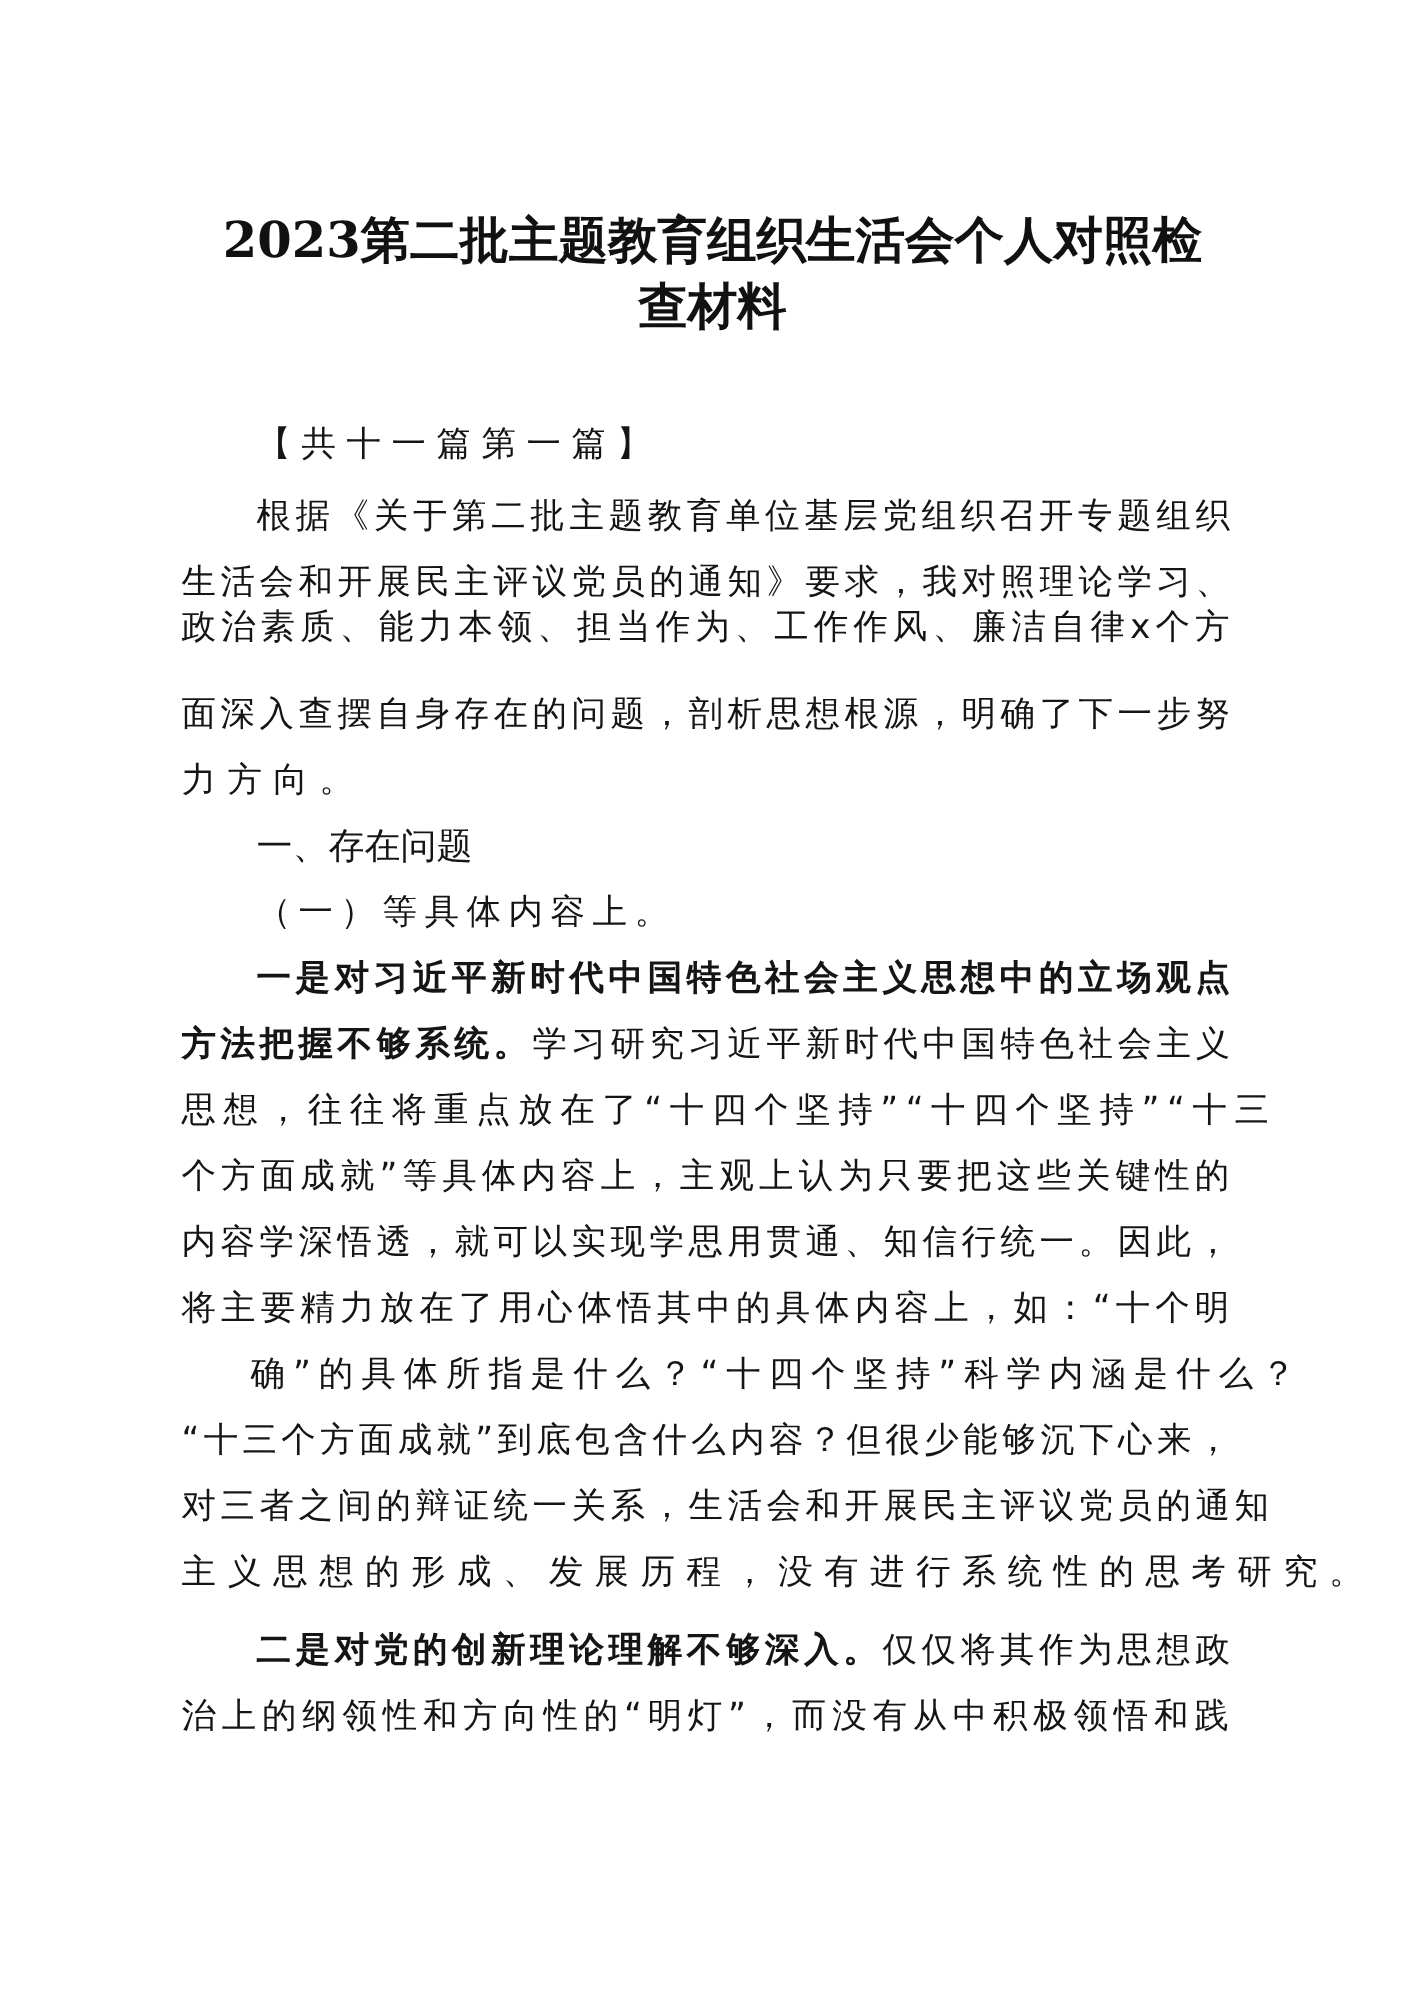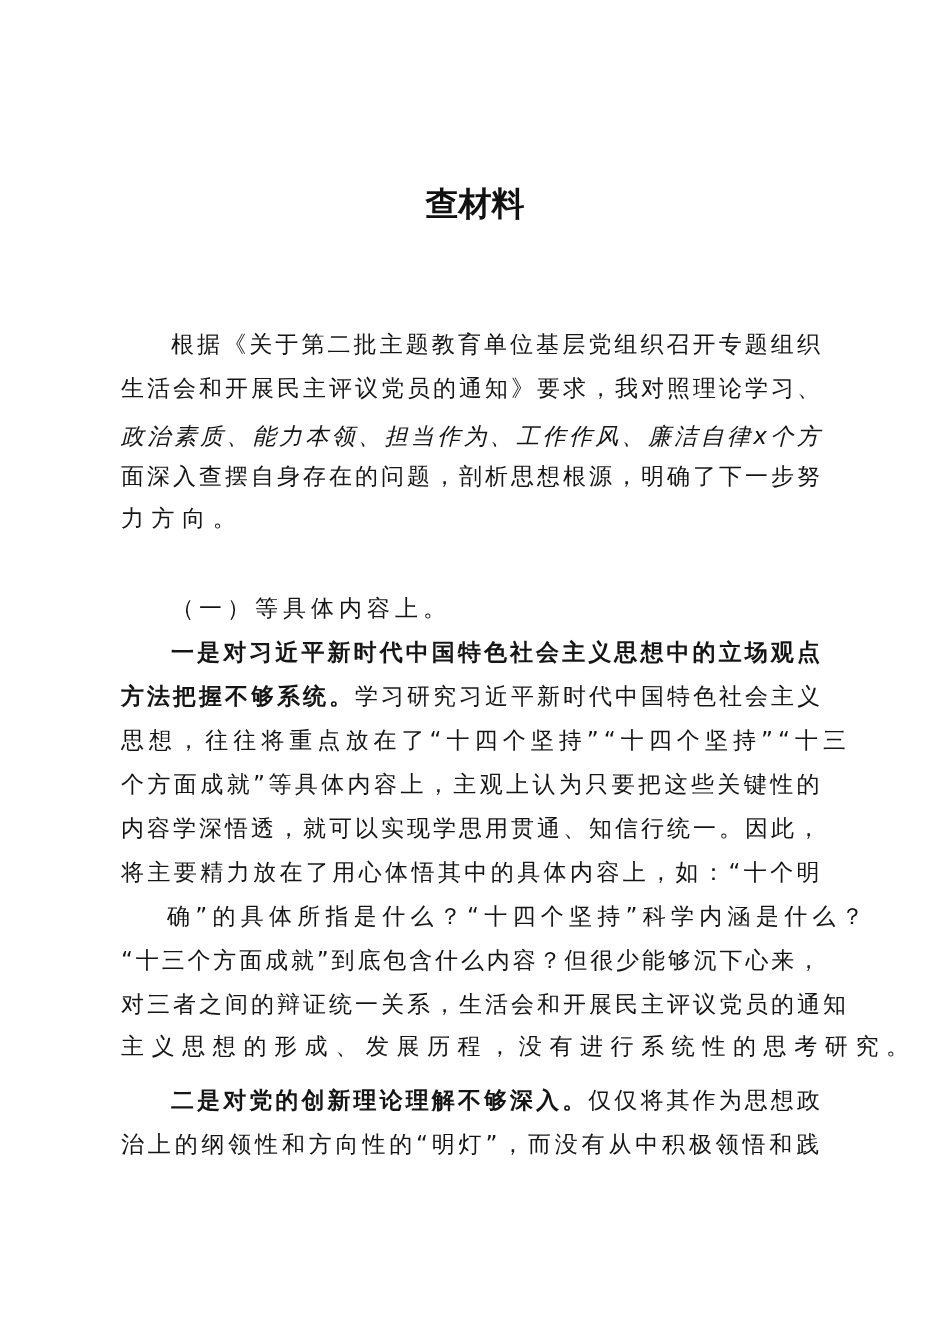--- a/index.html
+++ b/index.html
@@ -13,46 +13,49 @@
   }
   .title.l1 { top: 138px; }
   .title.l2 { top: 182px; }
   .line {
     position: absolute; left: 121px; width: 702px; height: 44px;
     font-family: "DejaVu Sans", "Liberation Sans", sans-serif;
     font-size: 23px; line-height: 44px; color: #151515;
     white-space: nowrap; text-align: justify; text-align-last: justify;
   }
   .line.indent { left: 171px; width: 652px; }
-  .line.last { text-align-last: left; font-family: Liberation Mono, monospace; }
+  .line.last { text-align-last: left; }
   .line.heading { font-weight: normal; font-size: 24px; text-align-last: left; }
   .line.short { text-align-last: left; letter-spacing: 7px; }
   .b { font-weight: bold; }
 </style>
 </head>
 <body>
 
 <div class="page">
+  <div class="title l1">2023第二批主题教育组织生活会个人对照检</div>
   <div class="title l2">查材料</div>
 
+  <div class="line indent short" style="top:274px;">【共十一篇第一篇】</div>
 
   <div id="body-lines">
       <div class="line indent" style="top: 322px; letter-spacing: 3.08px; display: block; text-align-last: left;"><span>根据《关于第二批主题教育单位基层党组织召开专题组织</span></div>
       <div class="line" style="top: 366px; letter-spacing: 3px; display: block; text-align-last: left;"><span>生活会和开展民主评议党员的通知》要求，我对照理论学习、</span></div>
-      <div class="line" style="top: 414px; letter-spacing: 3.34722px; display: block; text-align-last: left; font-style: italic;"><span>政治素质、能力本领、担当作为、工作作风、廉洁自律x个方</span></div>
+      <div class="line" style="top: 396px; letter-spacing: 3.34722px; display: block; text-align-last: left;"><span>政治素质、能力本领、担当作为、工作作风、廉洁自律x个方</span></div>
       <div class="line" style="top: 454px; letter-spacing: 3px; display: block; text-align-last: left;"><span>面深入查摆自身存在的问题，剖析思想根源，明确了下一步努</span></div>
       <div class="line last" style="top: 498px; letter-spacing: 7.6px;"><span>力方向。</span></div>
       <div class="line indent" style="top: 630px; letter-spacing: 3.08px; display: block; text-align-last: left;"><span class="b">一是对习近平新时代中国特色社会主义思想中的立场观点</span></div>
       <div class="line" style="top: 674px; letter-spacing: 3px; display: block; text-align-last: left;"><span class="b">方法把握不够系统。</span><span>学习研究习近平新时代中国特色社会主义</span></div>
       <div class="line" style="top: 718px; letter-spacing: 5.05266px; display: block; text-align-last: left;"><span>思想，往往将重点放在了“十四个坚持”“十四个坚持”“十三</span></div>
       <div class="line" style="top: 762px; letter-spacing: 3.4103px; display: block; text-align-last: left;"><span>个方面成就”等具体内容上，主观上认为只要把这些关键性的</span></div>
       <div class="line" style="top: 806px; letter-spacing: 3px; display: block; text-align-last: left;"><span>内容学深悟透，就可以实现学思用贯通、知信行统一。因此，</span></div>
       <div class="line" style="top: 850px; letter-spacing: 3.4103px; display: block; text-align-last: left;"><span>将主要精力放在了用心体悟其中的具体内容上，如：“十个明</span></div>
       <div class="line" style="top: 894px; letter-spacing: 5.27885px; display: block; text-align-last: left; margin-left: 46px;"><span>确”的具体所指是什么？“十四个坚持”科学内涵是什么？</span></div>
       <div class="line" style="top: 938px; letter-spacing: 2.86272px; display: block; text-align-last: left;"><span>“十三个方面成就”到底包含什么内容？但很少能够沉下心来，</span></div>
       <div class="line" style="top: 982px; letter-spacing: 3px; display: block; text-align-last: left;"><span>对三者之间的辩证统一关系，生活会和开展民主评议党员的通知</span></div>
       <div class="line last" style="top: 1026px; letter-spacing: 7.6px;"><span>主义思想的形成、发展历程，没有进行系统性的思考研究。</span></div>
       <div class="line indent" style="top: 1078px; letter-spacing: 3.08px; display: block; text-align-last: left;"><span class="b">二是对党的创新理论理解不够深入。</span><span>仅仅将其作为思想政</span></div>
       <div class="line" style="top: 1122px; letter-spacing: 3.8206px; display: block; text-align-last: left;"><span>治上的纲领性和方向性的“明灯”，而没有从中积极领悟和践</span></div>
     </div>
 
+  <div class="line indent heading" style="top:542px;">一、存在问题</div>
   <div class="line indent short" style="top:586px; letter-spacing:5px;">（一）等具体内容上。</div>
 </div>
 
 </body></html>

